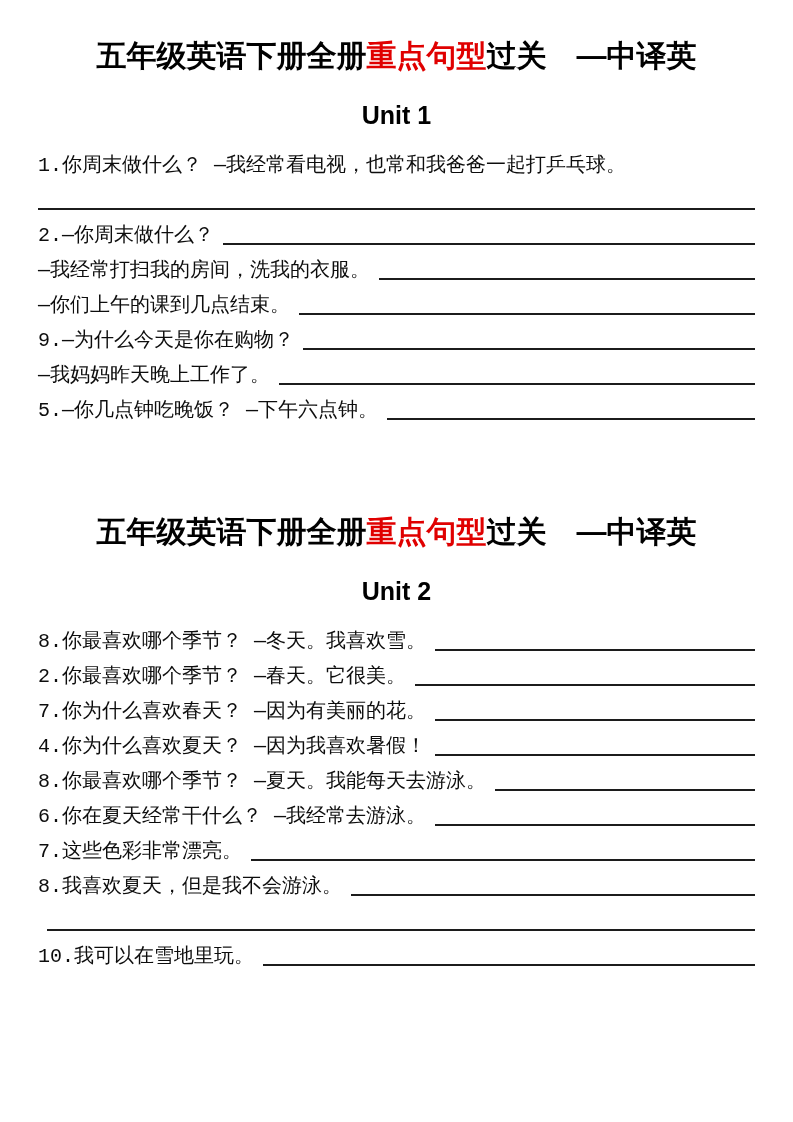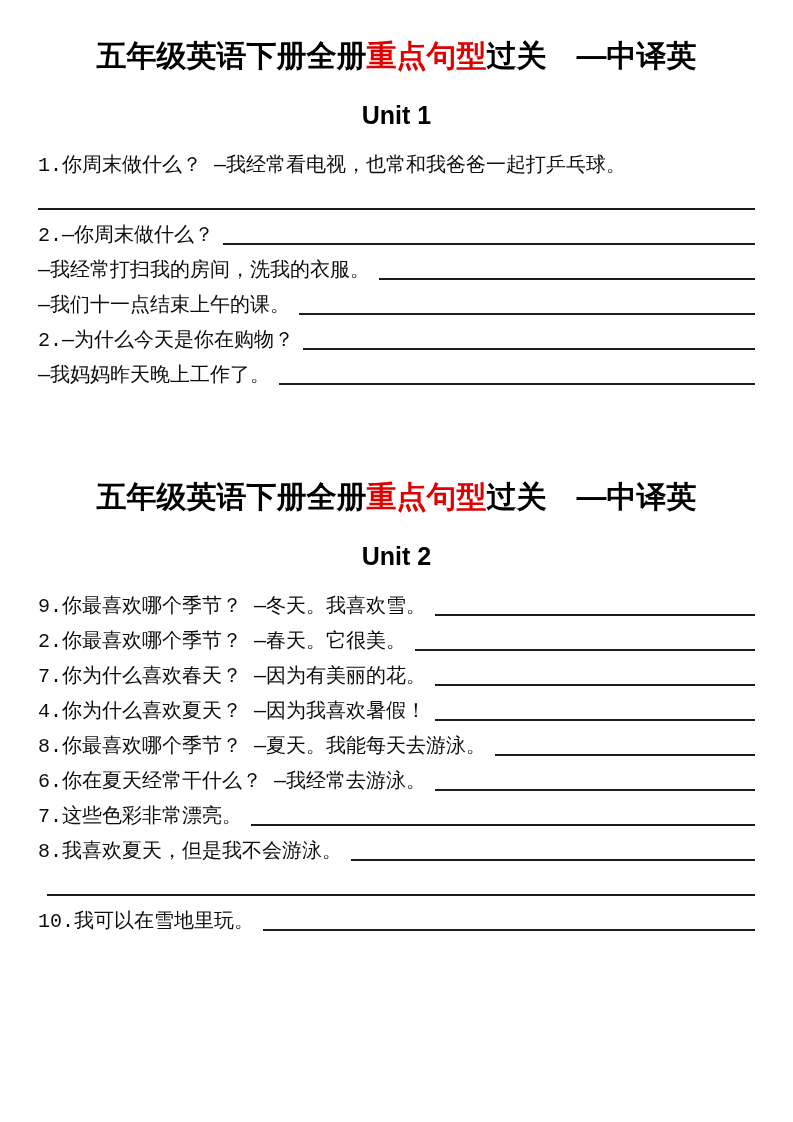--- a/index.html
+++ b/index.html
@@ -80,43 +80,47 @@
     <span class="blank"></span>
   </div>
 
   <div class="line">
     <span class="line-text">—我经常打扫我的房间，洗我的衣服。</span>
     <span class="blank"></span>
   </div>
 
 
   <div class="line">
-    <span class="line-text">—我们十一点结束上午的课。</span>
+    <span class="line-text">—你们上午的课到几点结束。</span>
     <span class="blank"></span>
   </div>
 
   <div class="line">
-    <span class="line-text">2.—为什么今天是你在购物？</span>
+    <span class="line-text">9.—为什么今天是你在购物？</span>
     <span class="blank"></span>
   </div>
 
   <div class="line">
     <span class="line-text">—我妈妈昨天晚上工作了。</span>
     <span class="blank"></span>
   </div>
 
+  <div class="line">
+    <span class="line-text">5.—你几点钟吃晚饭？ —下午六点钟。</span>
+    <span class="blank"></span>
+  </div>
 </div>
   </section>
 
   <section class="unit-section">
     <h1 class="doc-title"><span class="t-black">五年级英语下册全册</span><span class="t-red" style="color: rgb(224, 0, 0);">重点句型</span><span class="t-black">过关　—中译英</span></h1>
     <h2 class="unit-heading">Unit 2</h2>
     <div class="lines">
   <div class="line">
-    <span class="line-text">9.你最喜欢哪个季节？ —冬天。我喜欢雪。</span>
+    <span class="line-text">8.你最喜欢哪个季节？ —冬天。我喜欢雪。</span>
     <span class="blank"></span>
   </div>
 
   <div class="line">
     <span class="line-text">2.你最喜欢哪个季节？ —春天。它很美。</span>
     <span class="blank"></span>
   </div>
 
   <div class="line">
     <span class="line-text">7.你为什么喜欢春天？ —因为有美丽的花。</span>

